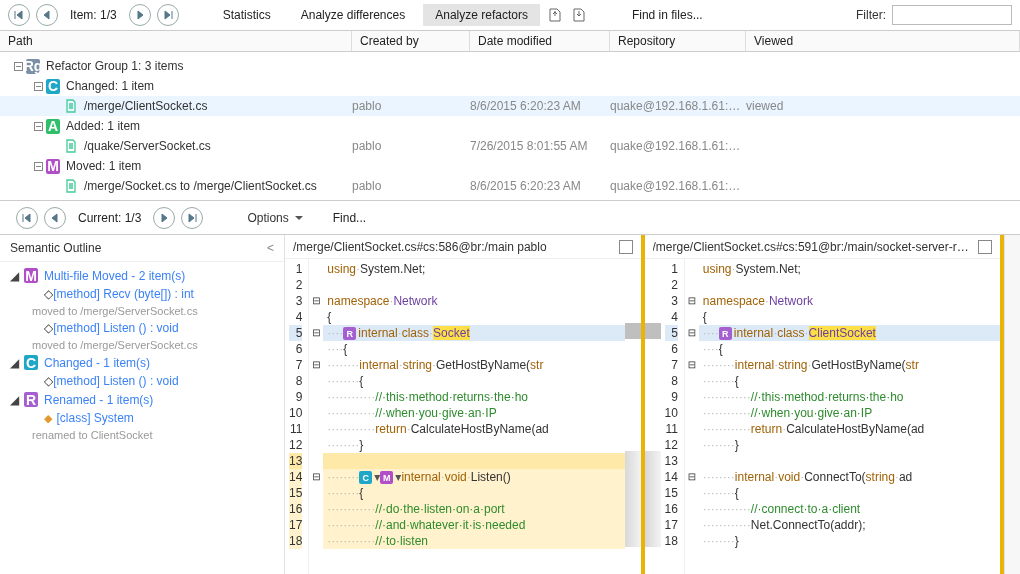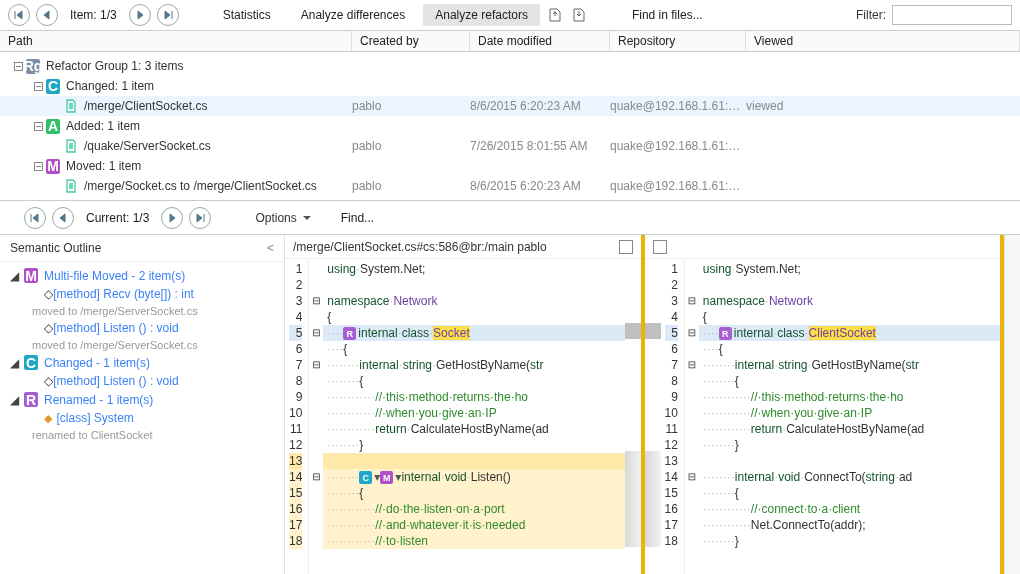--- a/index.html
+++ b/index.html
@@ -32,21 +32,21 @@
 .b-rg{background:#7b8fa6}
 .b-c{background:#1fa7c8}
 .b-a{background:#2fbf6b}
 .b-m{background:#b04fc8}
 .b-r{background:#a65fd0}
 .fileico{width:14px;height:14px;margin-right:6px;stroke:#4c9;fill:none;stroke-width:1.3}
 .ccb{flex:0 0 118px;color:#888}
 .cdm{flex:0 0 140px;color:#888;white-space:nowrap}
 .crepo{flex:0 0 136px;color:#888;white-space:nowrap;overflow:hidden;text-overflow:ellipsis}
 .cvw{flex:1;color:#888}
-.midbar{border-top:1px solid #ccc;height:34px;display:flex;align-items:center;padding:0 24px;gap:6px}
+.midbar{border-top:1px solid #ccc;height:34px;display:flex;align-items:center;padding:0 16px;gap:6px}
 .diffwrap{flex:1;display:flex;border-top:1px solid #ccc;min-height:0}
 .outline{width:285px;border-right:1px solid #e0e0e0;display:flex;flex-direction:column}
 .outhdr{display:flex;justify-content:space-between;align-items:center;padding:6px 10px;color:#444;border-bottom:1px solid #eee}
 .outhdr .chev{color:#888;cursor:pointer}
 .outbody{padding:4px 0;overflow:hidden}
 .orow{display:flex;align-items:center;padding:2px 0 2px 10px;white-space:nowrap}
 .orow .exp2{width:10px;display:inline-block;color:#444;margin-right:4px}
 .orow .lbl{color:#3b82f6}
 .orow.sub{padding-left:44px}
 .orow.sub2{padding-left:32px;color:#999;font-size:11px}
@@ -56,21 +56,21 @@
 .pane:last-child{border-right:none}
 .phdr{height:24px;display:flex;align-items:center;justify-content:space-between;padding:0 8px;border-bottom:1px solid #eee;color:#555;white-space:nowrap;overflow:hidden}
 .phdr .sq{width:14px;height:14px;border:1px solid #888}
 .codewrap{flex:1;display:flex;position:relative;font-family:Consolas,monospace;font-size:12px;overflow:hidden}
 .lnums{background:#fff;color:#2a6fb5;text-align:right;padding:2px 6px 2px 4px;user-select:none;border-right:1px solid #eee}
 .lnums div{height:16px;line-height:16px}
 .fold{width:14px;color:#888;padding:2px 0}
 .fold div{height:16px;line-height:16px;text-align:center;font-size:10px}
 .src{flex:1;padding:2px 0;white-space:pre;overflow:hidden}
 .src div{height:16px;line-height:16px;padding-left:4px}
-.kw{color:#14532d}
+.kw{color:#a16207}
 .cls{color:#6b3fa0}
 .com{color:#2e8b2e}
 .dot{color:#bbb}
 .hl-sel{background:#dce9f7}
 .hl-sel-emph{background:#fde047}
 .hl-y{background:#fff2cc}
 .hl-y2{background:#ffe9a8}
 .chip{display:inline-flex;width:13px;height:13px;border-radius:2px;color:#fff;font-size:9px;font-weight:bold;align-items:center;justify-content:center;margin-right:2px;vertical-align:middle}
 .gutter{width:16px;background:#fff}
 .gutter div{height:16px}
@@ -398,20 +398,21 @@
             <div class="g-grad"></div>
             <div class="g-grad"></div>
             <div class="g-grad"></div>
             <div class="g-grad"></div>
             <div class="g-grad"></div>
           </div>
         </div>
     </div>
     <div class="pane">
       <div class="phdr">
+        <span style="overflow:hidden;text-overflow:ellipsis">/merge/ClientSocket.cs#cs:591@br:/main/socket-server-r…</span>
         <span class="sq"></span>
       </div>
       <div class="codewrap" id="codeR">
           <div class="gutter">
             <div></div>
             <div></div>
             <div></div>
             <div></div>
             <div class="g-dark"></div>
             <div></div>

